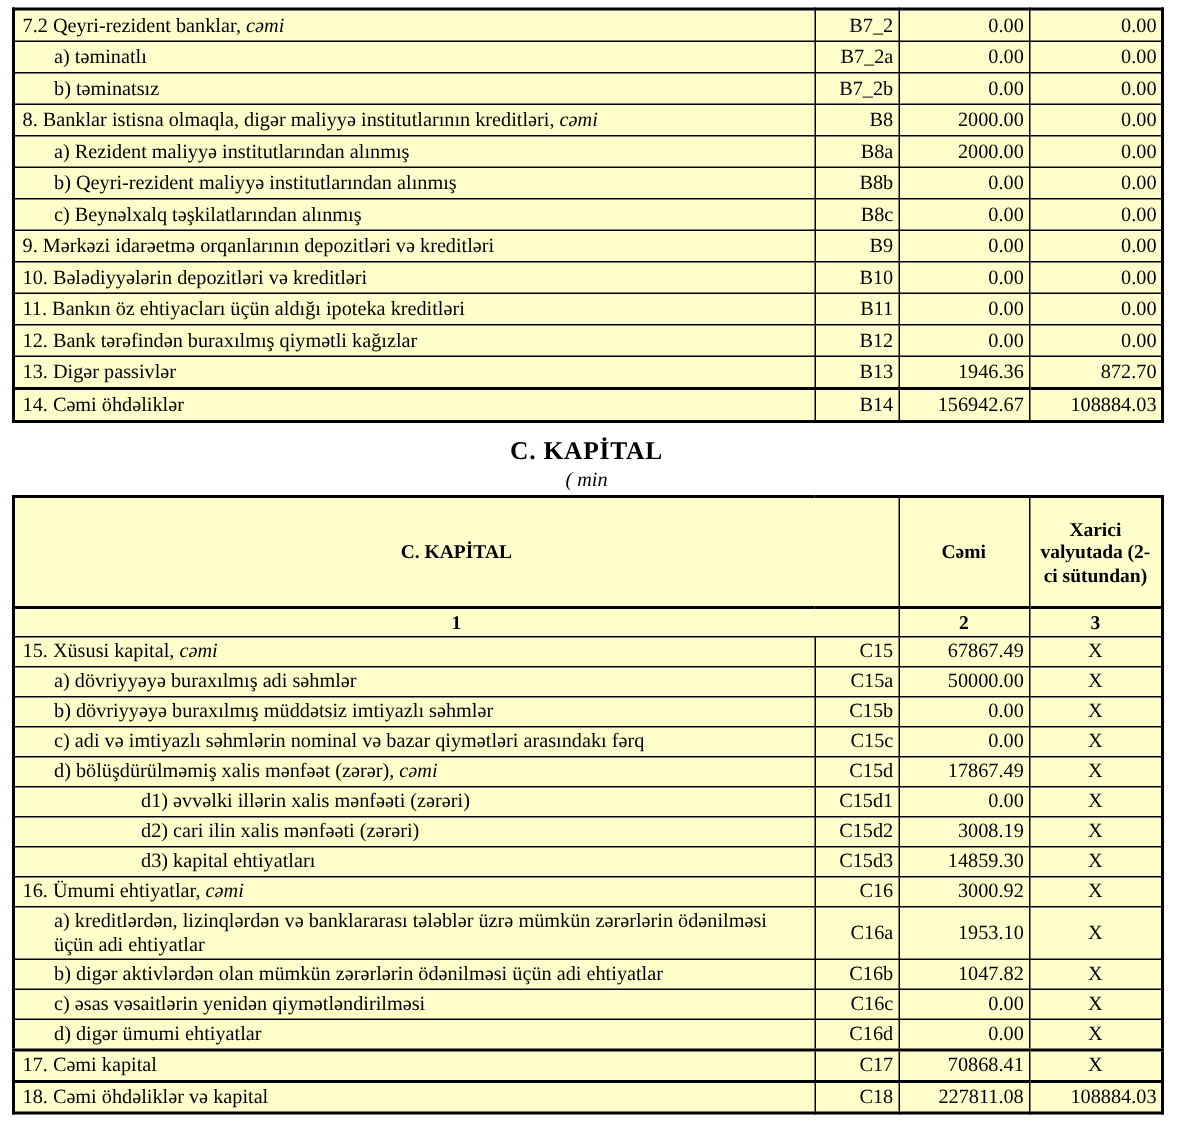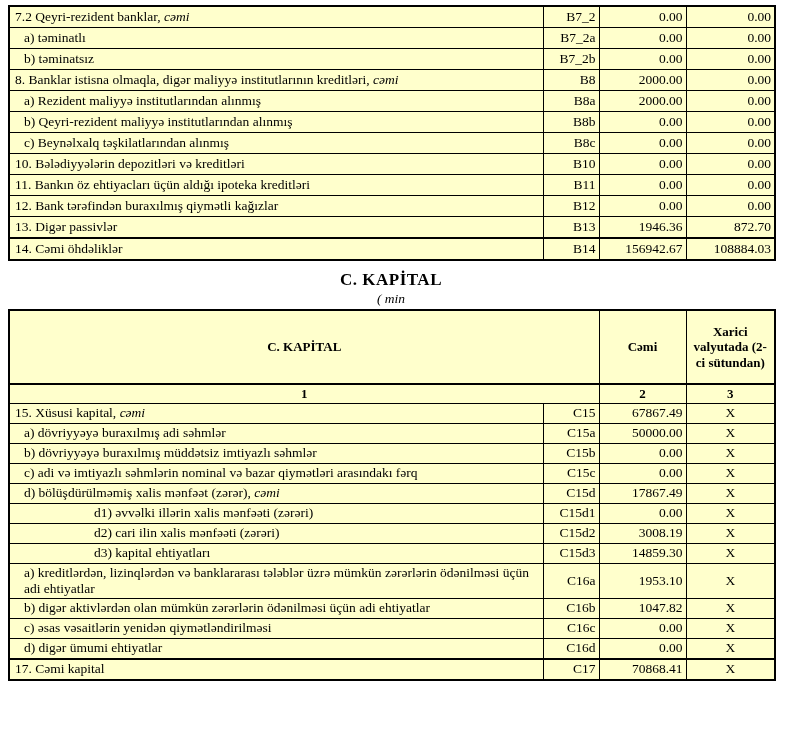--- a/index.html
+++ b/index.html
@@ -12,21 +12,21 @@
     border-collapse:collapse;table-layout:fixed;width:766px;margin-left:8px;
     border:2px solid #000;
   }
   .tbl td{
     border:1px solid #000;background:#FFFFCC;font-size:13.5px;line-height:1.2;
     padding:1px 3px;vertical-align:middle;overflow:hidden;
   }
   .tblB tbody td{height:18px;white-space:nowrap;}
   .tblC tbody td{height:17px;}
   .lbl.ind0{padding-left:5px;}
-  .lbl.ind1{padding-left:14px;}
+  .lbl.ind1{padding-left:26px;}
   .lbl.ind2{padding-left:84px;}
   .code{text-align:right;}
   .num{text-align:right;padding-right:5px;}
   .xcell{text-align:center;}
   .bgw{background:#ffffff;}
   .bgy{background:#FFFFCC;}
   tr.bold td{font-weight:normal;}
   tr.thick-top td{border-top:2px solid #000;}
   .hdr td{
     text-align:center;font-weight:bold;height:70px;vertical-align:middle;
@@ -88,20 +88,26 @@
         </tr>
         <tr>
           <td class="lbl ind1"><span>b) Qeyri-rezident maliyyə institutlarından alınmış</span></td>
           <td class="code">B8b</td>
           <td class="num bgw">0.00</td>
           <td class="num bgw">0.00</td>
         </tr>
         <tr>
           <td class="lbl ind1"><span>c) Beynəlxalq təşkilatlarından alınmış</span></td>
           <td class="code">B8c</td>
+          <td class="num bgw">0.00</td>
+          <td class="num bgw">0.00</td>
+        </tr>
+        <tr>
+          <td class="lbl ind0"><span>9. Mərkəzi idarəetmə orqanlarının depozitləri və kreditləri</span></td>
+          <td class="code">B9</td>
           <td class="num bgw">0.00</td>
           <td class="num bgw">0.00</td>
         </tr>
         <tr>
           <td class="lbl ind0"><span>10. Bələdiyyələrin depozitləri və kreditləri</span></td>
           <td class="code">B10</td>
           <td class="num bgw">0.00</td>
           <td class="num bgw">0.00</td>
         </tr>
         <tr>
@@ -196,20 +202,26 @@
           <td class="num bgy">3008.19</td>
           <td class="xcell bgy">X</td>
         </tr>
         <tr>
           <td class="lbl ind2"><span>d3) kapital ehtiyatları</span></td>
           <td class="code">C15d3</td>
           <td class="num bgy">14859.30</td>
           <td class="xcell bgy">X</td>
         </tr>
         <tr>
+          <td class="lbl ind0"><span>16. Ümumi ehtiyatlar, </span><span class="it">cəmi</span></td>
+          <td class="code">C16</td>
+          <td class="num bgy">3000.92</td>
+          <td class="xcell bgy">X</td>
+        </tr>
+        <tr>
           <td class="lbl ind1"><span>a) kreditlərdən, lizinqlərdən və banklararası  tələblər üzrə mümkün zərərlərin ödənilməsi üçün adi ehtiyatlar</span></td>
           <td class="code">C16a</td>
           <td class="num bgw">1953.10</td>
           <td class="xcell bgy">X</td>
         </tr>
         <tr>
           <td class="lbl ind1"><span>b) digər aktivlərdən olan mümkün zərərlərin ödənilməsi üçün adi ehtiyatlar</span></td>
           <td class="code">C16b</td>
           <td class="num bgw">1047.82</td>
           <td class="xcell bgy">X</td>
@@ -225,16 +237,22 @@
           <td class="code">C16d</td>
           <td class="num bgy">0.00</td>
           <td class="xcell bgy">X</td>
         </tr>
         <tr class="bold thick-top">
           <td class="lbl ind0"><span>17. Cəmi kapital</span></td>
           <td class="code">C17</td>
           <td class="num bgy">70868.41</td>
           <td class="xcell bgy">X</td>
         </tr>
+        <tr class="bold thick-top">
+          <td class="lbl ind0"><span>18. Cəmi öhdəliklər və kapital</span></td>
+          <td class="code">C18</td>
+          <td class="num bgy">227811.08</td>
+          <td class="num bgy">108884.03</td>
+        </tr>
       </tbody>
   </table>
 
 </div>
 
 </body></html>

